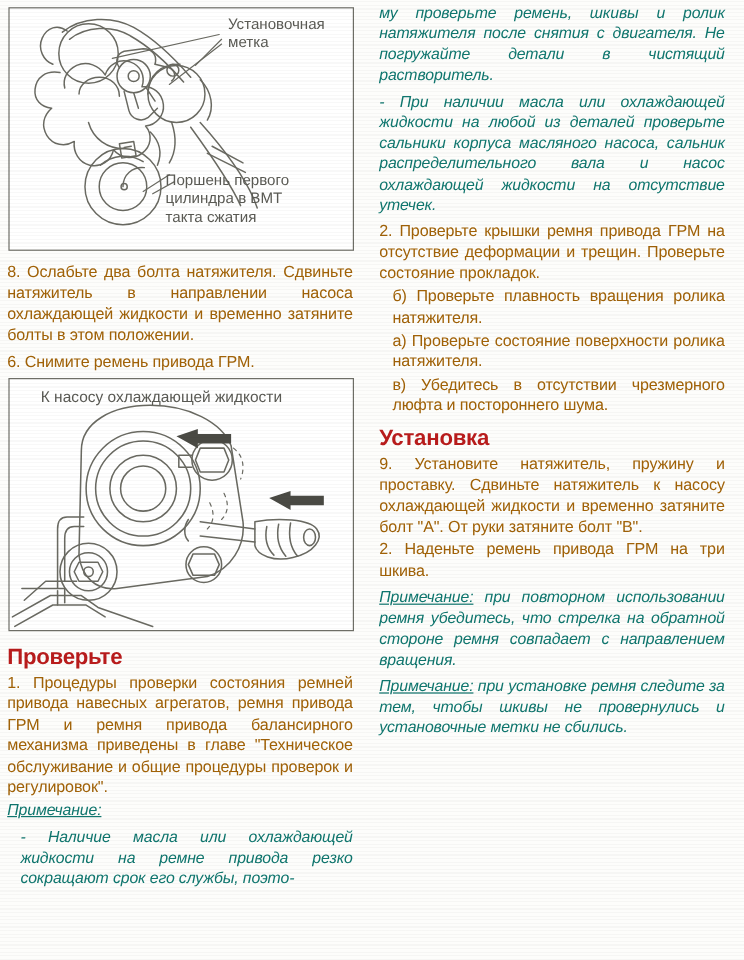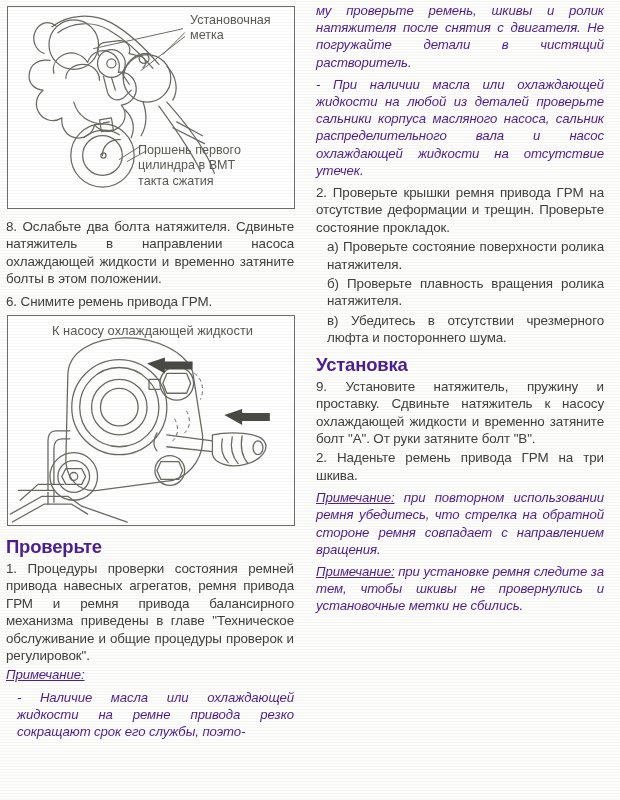--- a/index.html
+++ b/index.html
@@ -33,46 +33,46 @@
   }
   .col-left  { left: 2px;  padding: 4px 4px 0 4px; }
   .col-right { left: 314px; padding: 2px 6px 0 2px; }
 
   
   .para {
     font-size: 13.4px;
     line-height: 17.4px;
     text-align: justify;
     margin: 0 0 5px 0;
-    color: #404040;
+    color: #a16207;
     letter-spacing: -0.1px;
   }
   .para.tight { margin-bottom: 2px; }
 
   .note {
     font-size: 13.2px;
     line-height: 17.2px;
     text-align: justify;
     font-style: italic;
-    color: #4c1d95;
+    color: #0f766e;
     margin: 0 0 5px 0;
     letter-spacing: -0.1px;
   }
   .note-indent { padding-left: 11px; }
   .note-label {
     font-style: italic;
     text-decoration: underline;
   }
 
   h2.heading {
     font-size: 18.5px;
     line-height: 21px;
     font-weight: bold;
     margin: 7px 0 3px 0;
-    color: #4c1d95;
+    color: #b91c1c;
     letter-spacing: -0.2px;
   }
 
   
   .figure {
     position: relative;
     box-sizing: border-box;
     border: 1.4px solid #6e6e66;
     background: #ffffff;
   }
@@ -90,21 +90,21 @@
 
   .fig-label {
     position: absolute;
     font-size: 12.6px;
     line-height: 15.4px;
     color: #5a5a54;
     white-space: pre-line;
   }
   #fig1-label-mark   { left: 182px; top: 6px;   }
   #fig1-label-piston { left: 130px; top: 136px; }
-  #fig2-label-pump   { left: 26px;  top: 7px;   font-size: 12.9px; margin-left: 18px; }
+  #fig2-label-pump   { left: 26px;  top: 7px;   font-size: 12.9px; }
 
   .scan-noise {
     position: absolute;
     inset: 0;
     pointer-events: none;
     opacity: .055;
     background:
       repeating-linear-gradient(0deg, rgba(0,0,0,.5) 0 1px, rgba(0,0,0,0) 1px 3px);
   }
 </style>
@@ -256,23 +256,23 @@
 
   <div class="col col-right">
 
     <p class="note">му проверьте ремень, шкивы и ролик натяжителя после снятия с двигателя. Не погружайте детали в чистящий растворитель.</p>
 
     <p class="note">- При наличии масла или охлаждающей жидкости на любой из деталей проверьте сальники корпуса масляного насоса, сальник распределительного вала и насос охлаждающей жидкости на отсутствие утечек.</p>
 
     <p class="para tight">2. Проверьте крышки ремня привода ГРМ на отсутствие деформации и трещин. Проверьте состояние прокладок.</p>
 
 
+    <p class="para tight note-indent">б) Проверьте плавность вращения ролика натяжителя.</p>
+
     <p class="para tight note-indent">а) Проверьте состояние поверхности ролика натяжителя.</p>
-
-    <p class="para tight note-indent">б) Проверьте плавность вращения ролика натяжителя.</p>
 
     <p class="para note-indent">в) Убедитесь в отсутствии чрезмерного люфта и постороннего шума.</p>
 
     <h2 class="heading">Установка</h2>
 
     <p class="para tight">9. Установите натяжитель, пружину и проставку. Сдвиньте натяжитель к насосу охлаждающей жидкости и временно затяните болт "A". От руки затяните болт "B".</p>
 
     <p class="para">2. Наденьте ремень привода ГРМ на три шкива.</p>
 
     <p class="note">

